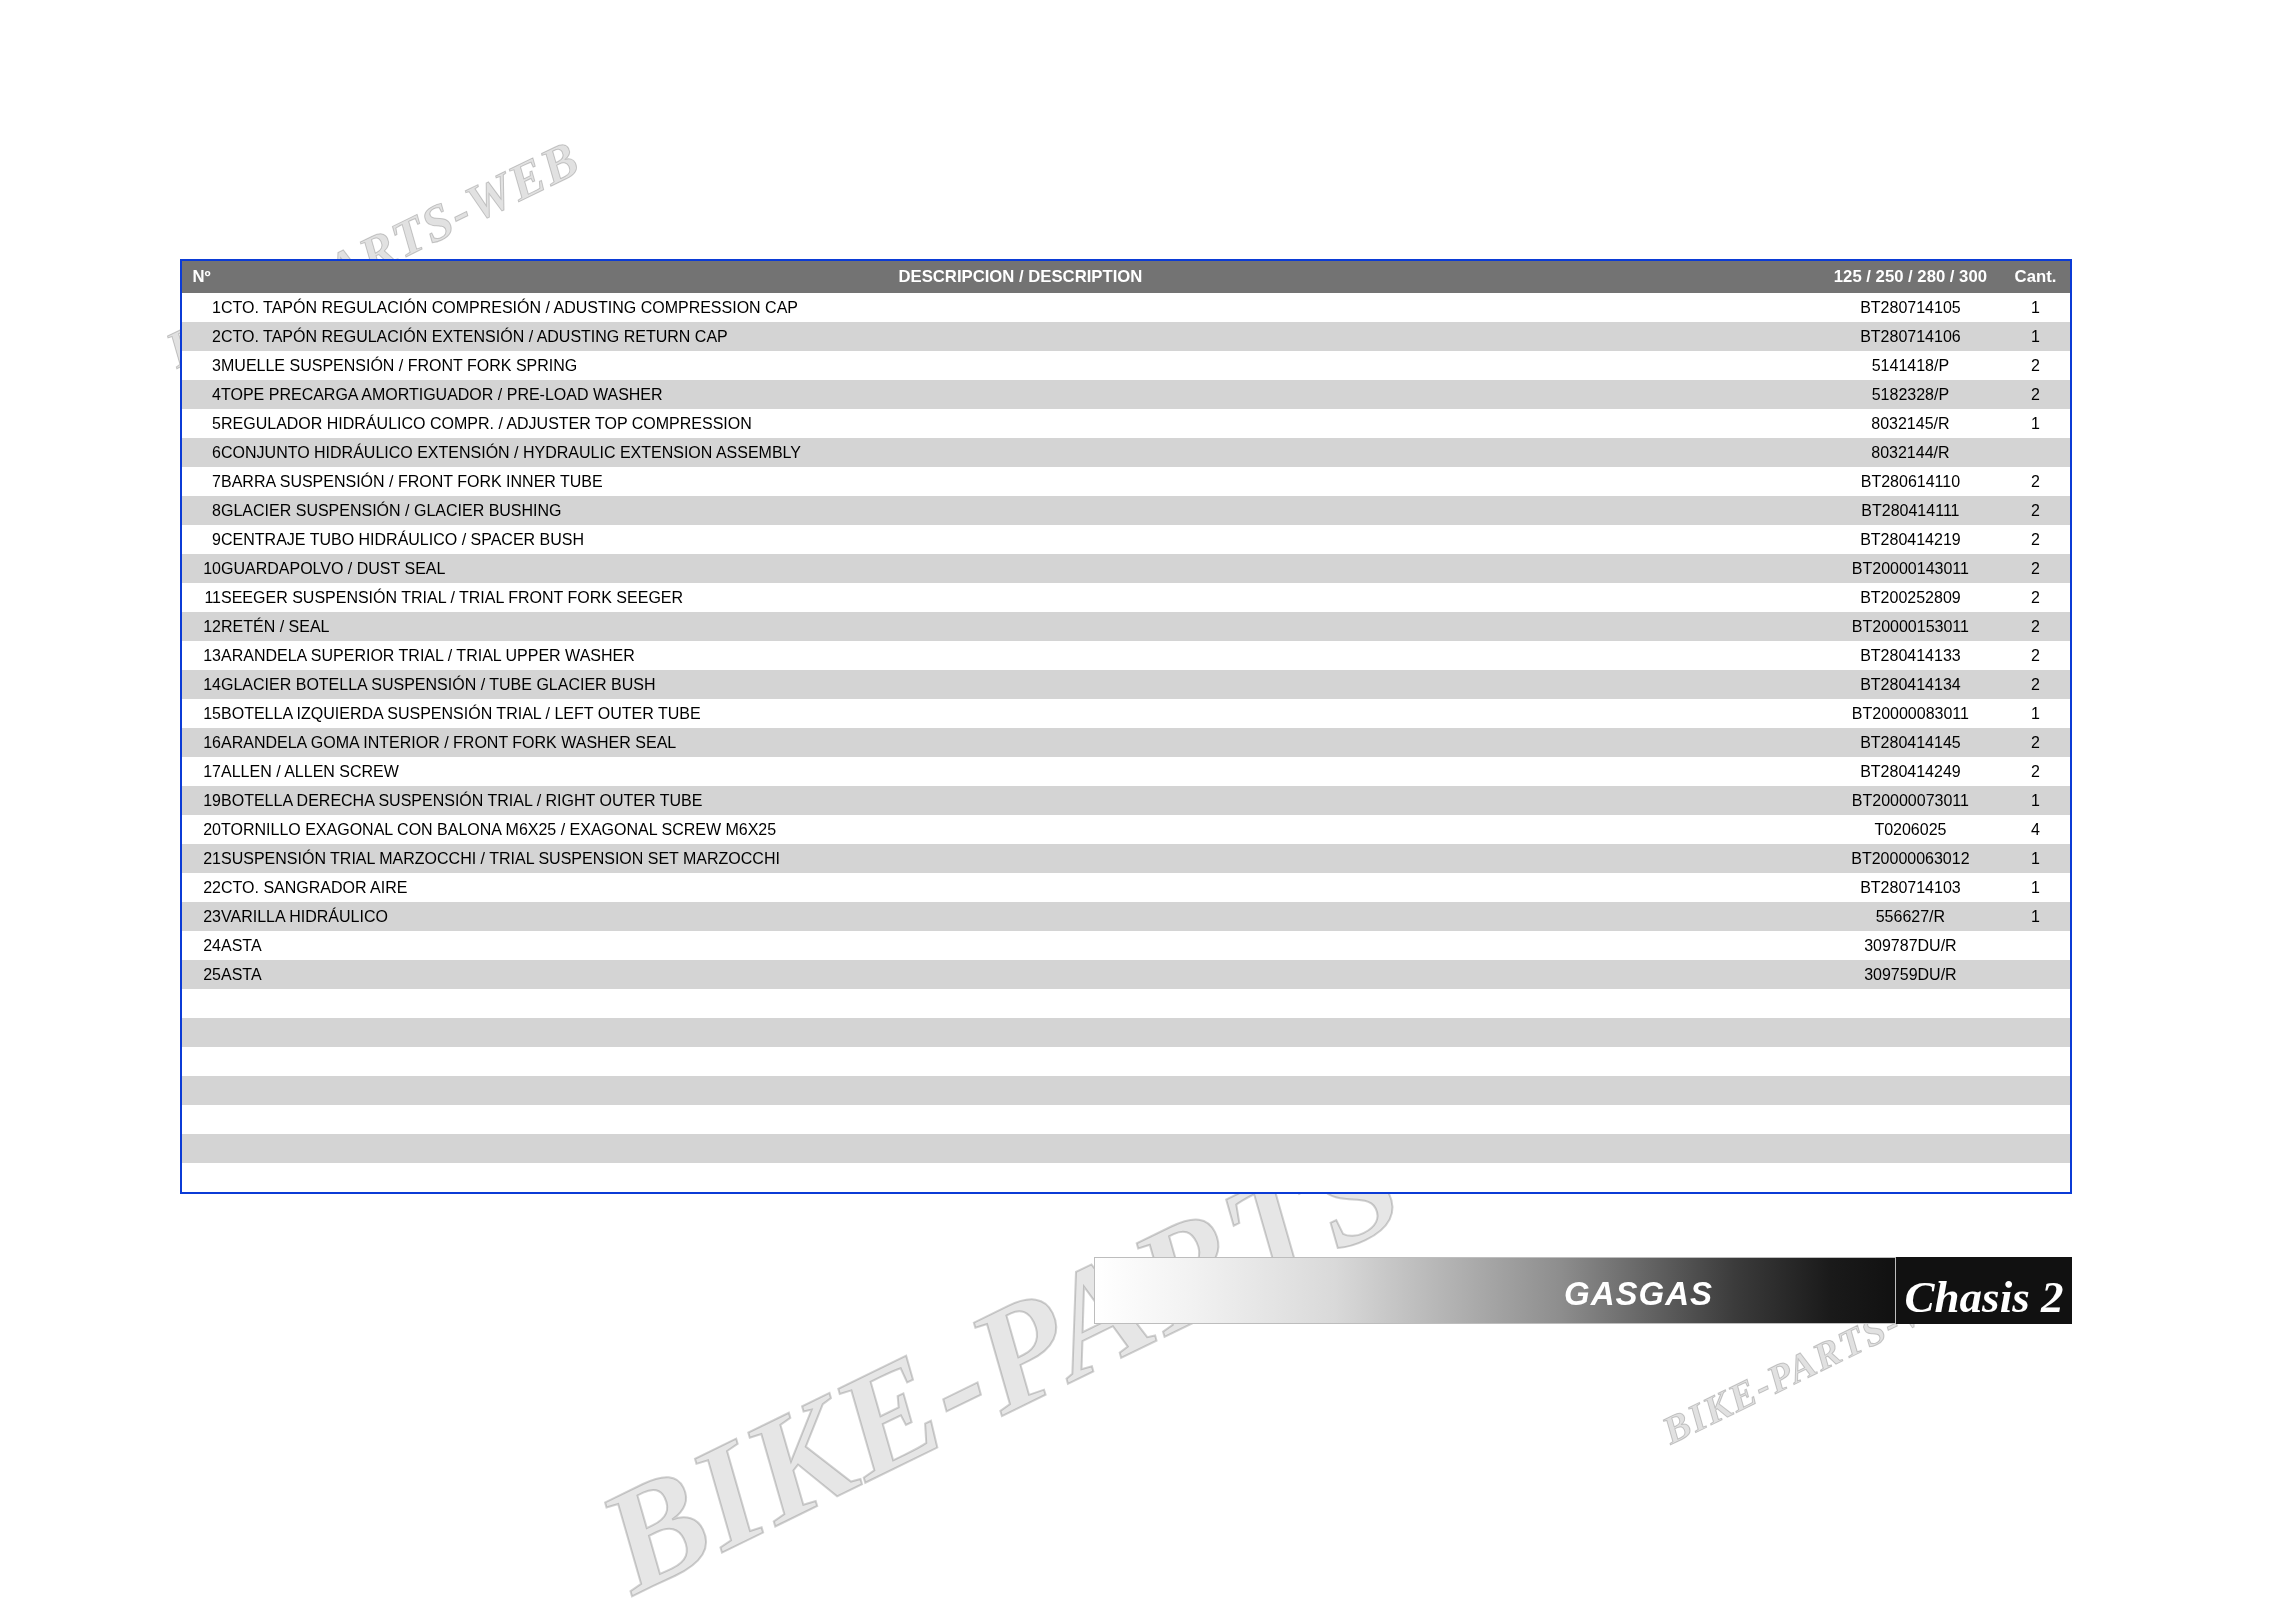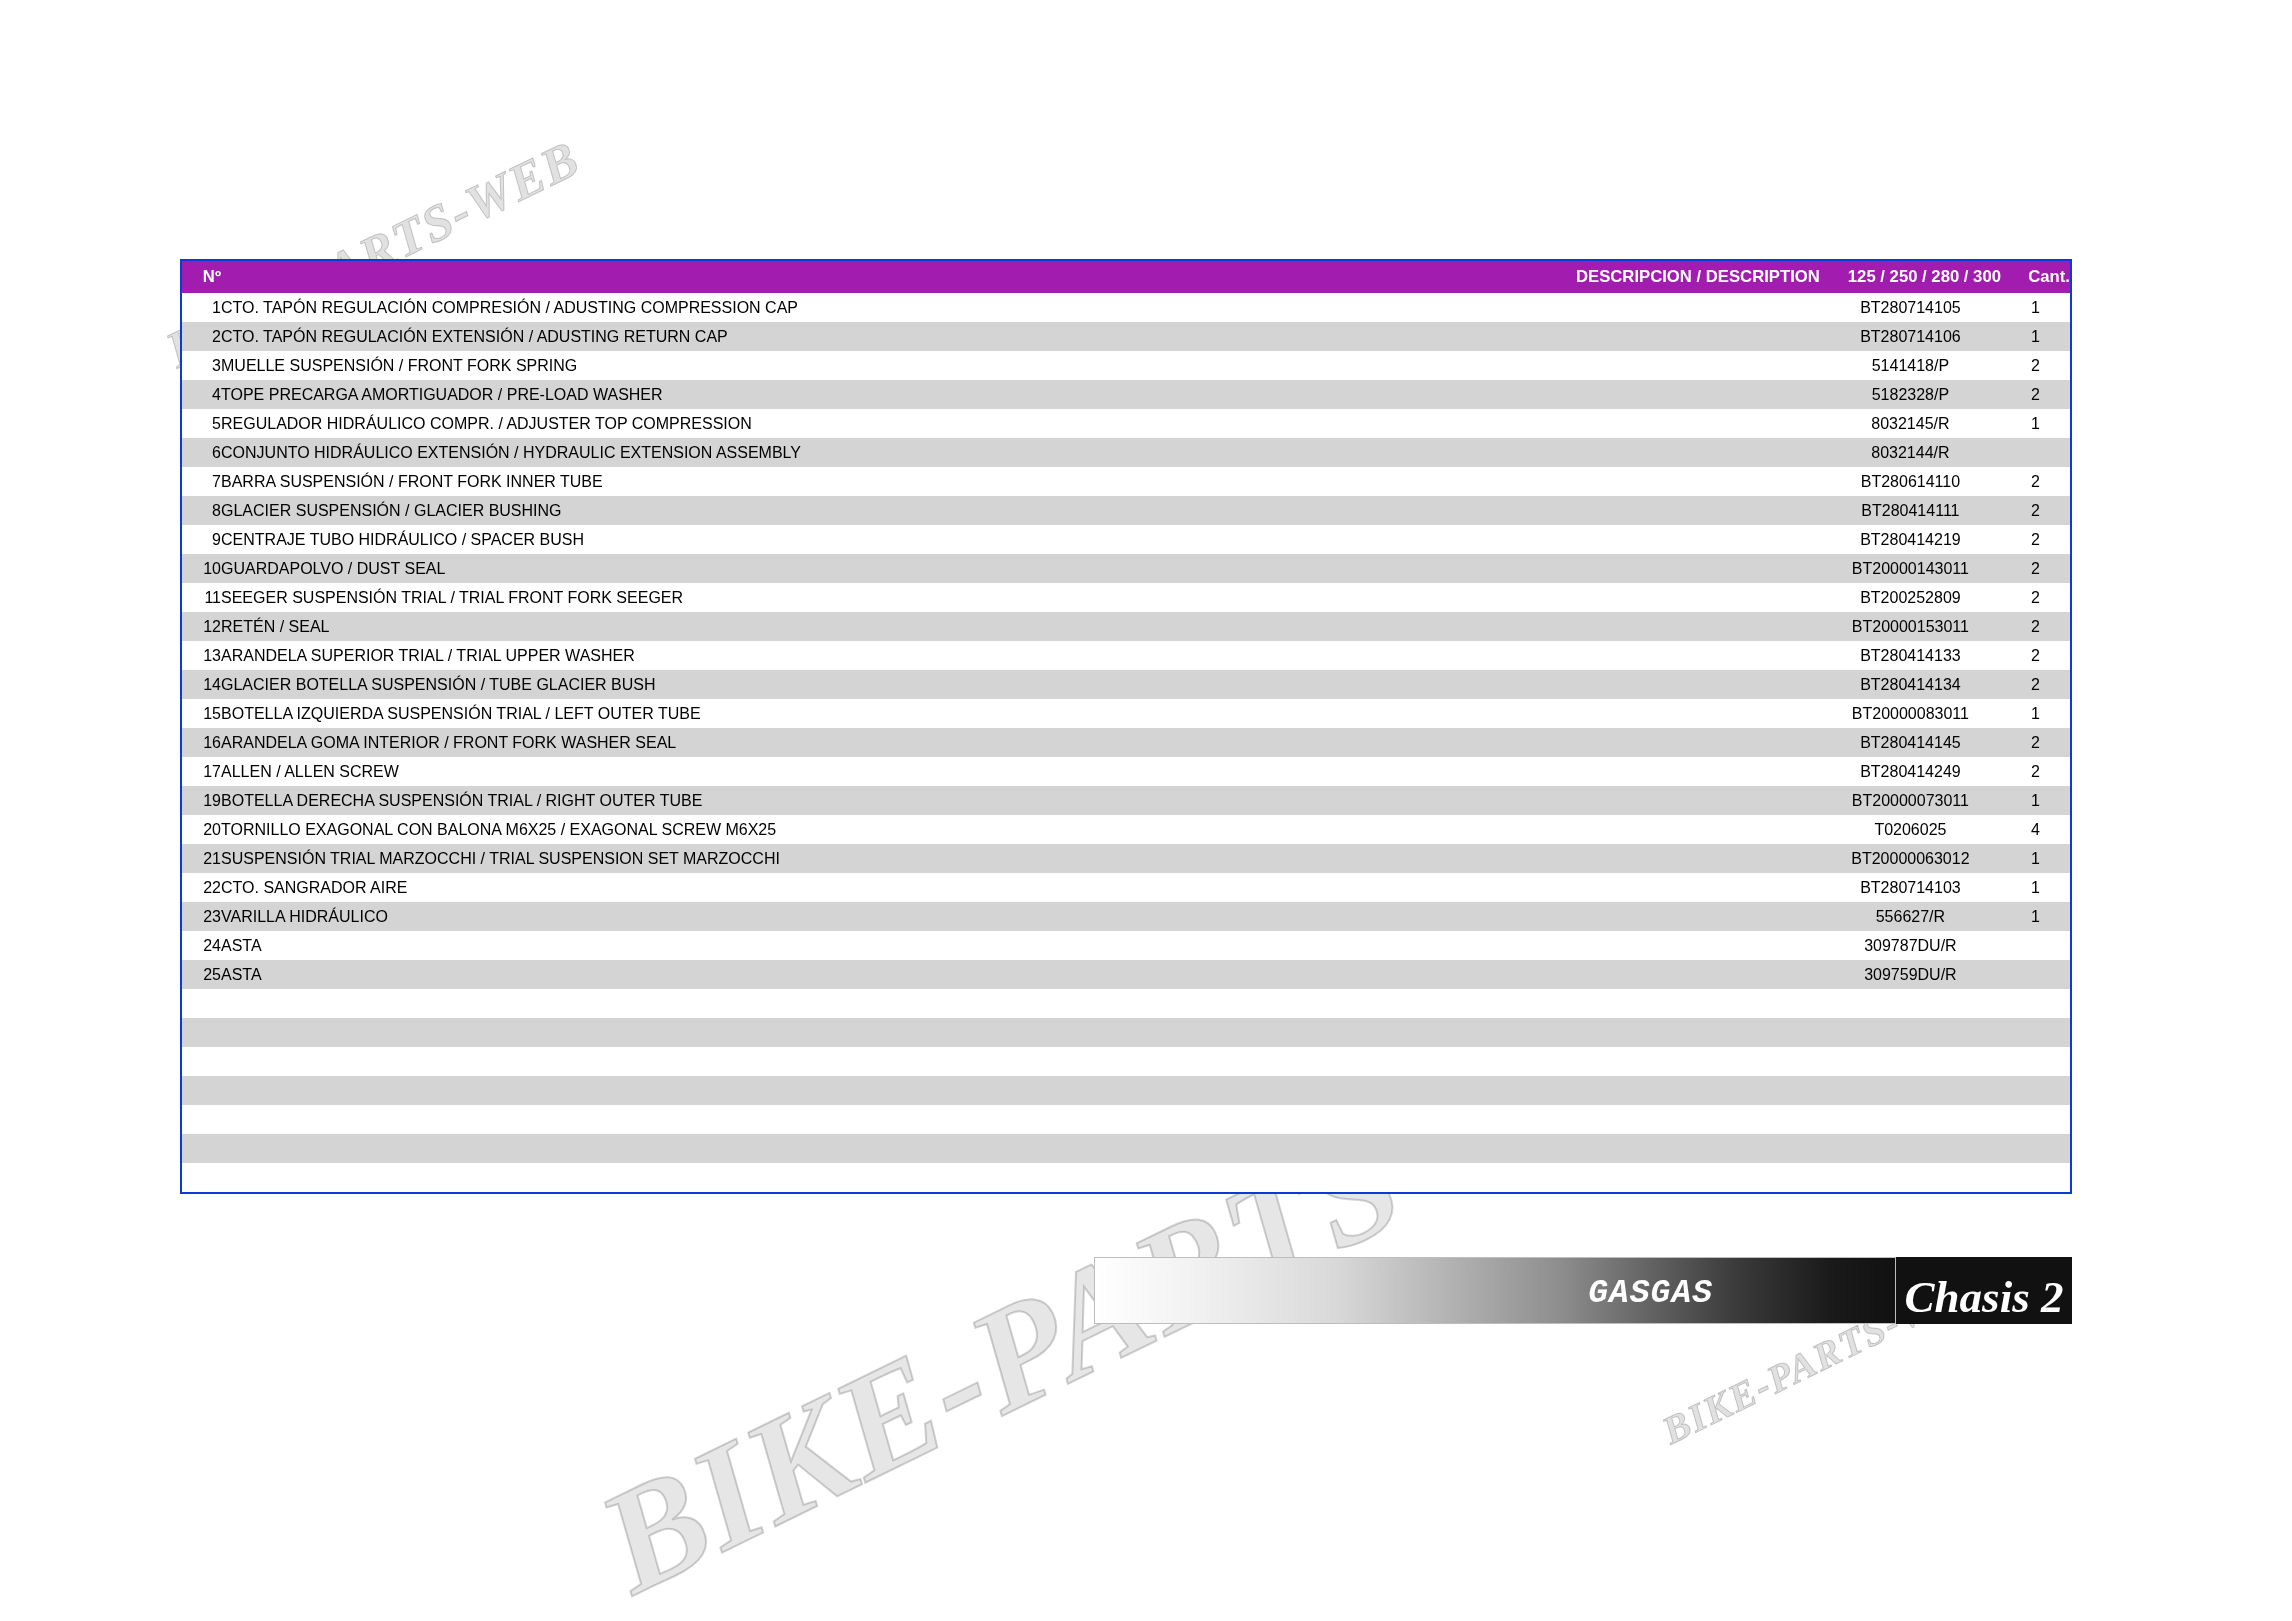--- a/index.html
+++ b/index.html
@@ -67,28 +67,28 @@
     border-collapse: collapse;
     width: 100%;
     table-layout: fixed;
   }
   table.parts col.c-num   { width: 39px; }
   table.parts col.c-desc  { width: 1598px; }
   table.parts col.c-ref   { width: 181px; }
   table.parts col.c-qty   { width: 69px; }
 
   table.parts thead th {
-    background: #a21caf;
+    background: #737373;
     color: #ffffff;
     font-size: 16.7px;
     font-weight: bold;
     height: 32px;
     padding: 0;
     border: none;
-    text-align: right;
+    text-align: center;
     vertical-align: middle;
   }
   th.h-num { text-align: center; padding-left: 0; }
   th.h-desc { padding-left: 10.8px; border-left: 1px solid #ffffff; }
   th.h-ref { text-align: center; border-left: 2px solid #ffffff; }
   th.h-qty { text-align: center; border-left: 2px solid #ffffff; }
 
   table.parts tbody td {
     height: 29px;
     font-size: 16px;
@@ -121,21 +121,21 @@
     left: 0; top: 0;
     width: 802px; height: 67px;
     background: linear-gradient(to right, #ffffff 0%, #f2f2f2 12%, #d9d9d9 30%, #8e8e8e 58%, #3b3b3b 80%, #1a1a1a 92%, #111111 100%);
     border: 1px solid #bdbdbd;
     box-sizing: border-box;
   }
   .footer-brand {
     position: absolute;
     right: 182px;
     top: 16.7px;
-    font-family: Liberation Mono, monospace;
+    font-family: Liberation Sans, sans-serif;
     font-weight: bold;
     font-style: italic;
     font-size: 33px;
     color: #ffffff;
     letter-spacing: 1px;
   }
   .footer-right {
     position: absolute;
     left: 802px; top: 0;
     width: 176px; height: 67px;

